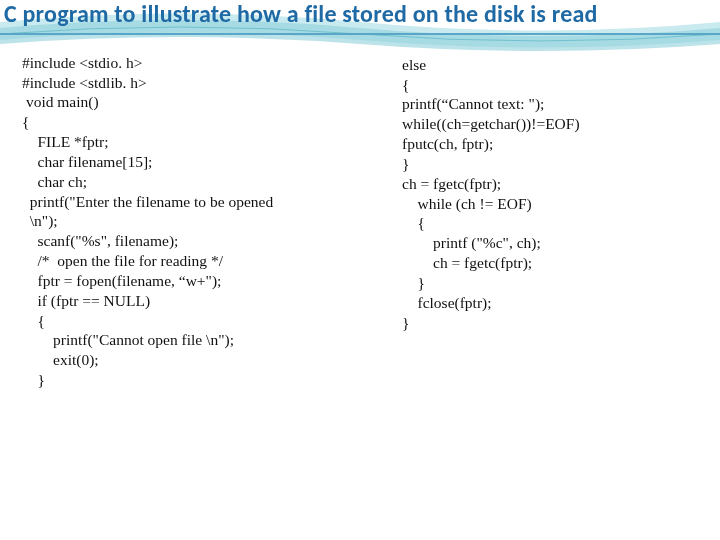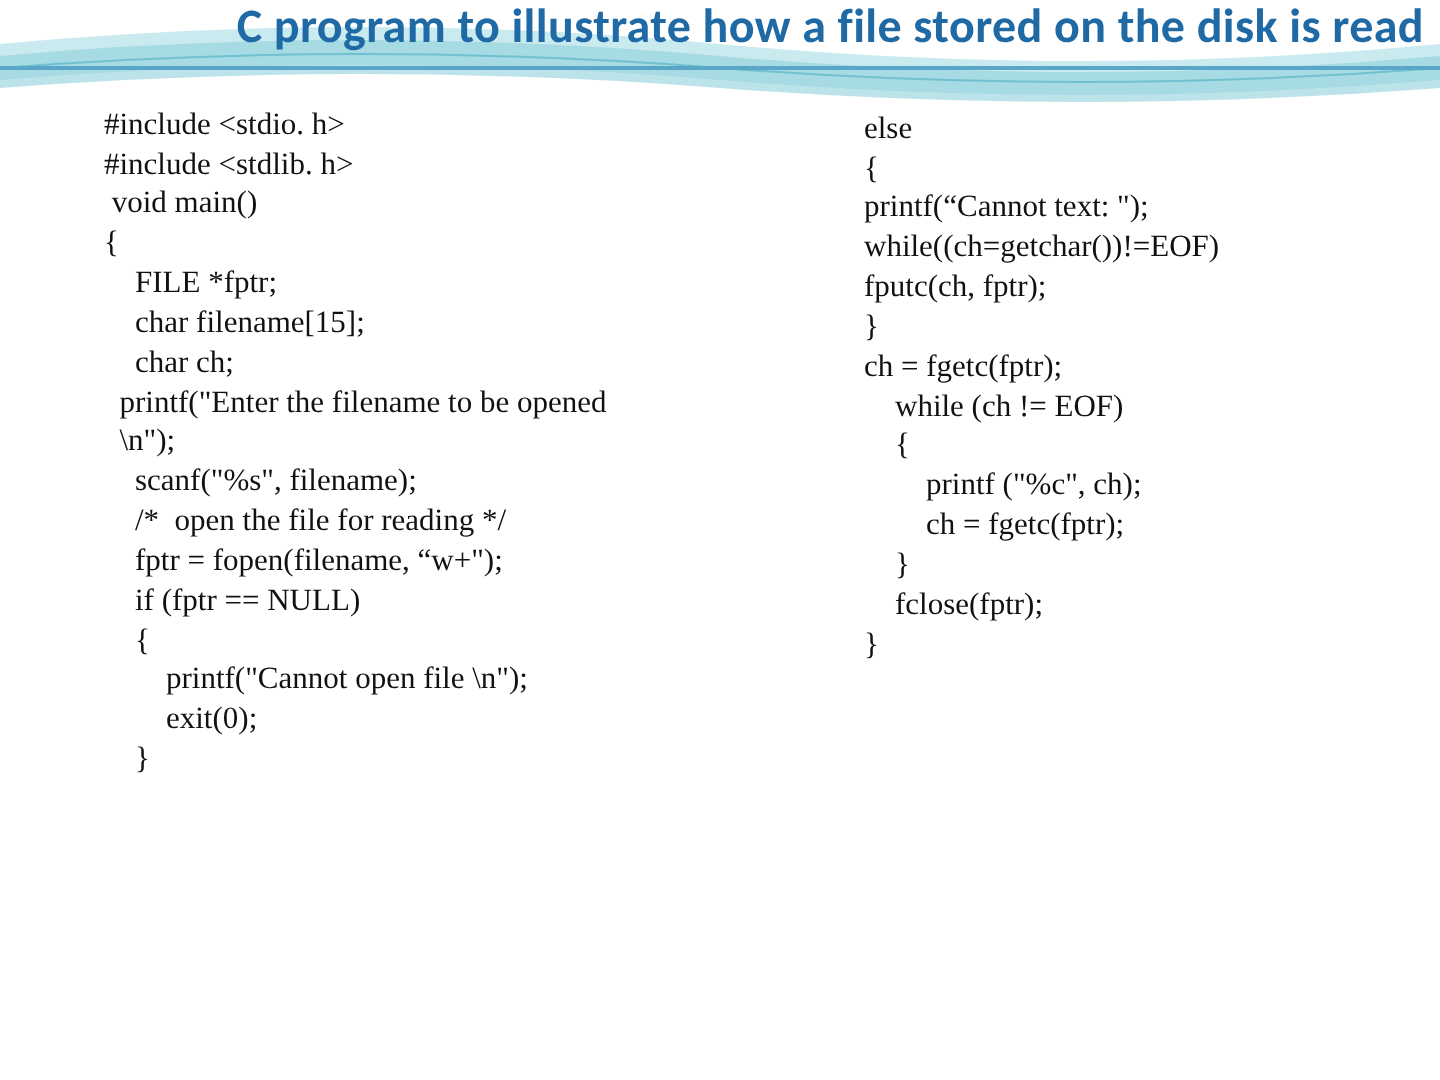--- a/index.html
+++ b/index.html
@@ -22,38 +22,37 @@
   .title {
     position: relative;
     z-index: 1;
     font-size: 24px;
     color: #1f6aa5;
     padding: 0 8px 4px 4px;
     line-height: 1.2;
     border-bottom: 2px solid #5aa6c9;
     font-family: 'Segoe UI', Calibri, Arial, sans-serif;
     letter-spacing: 0.2px;
-    text-align: right;
   }
   .columns {
     position: relative;
     z-index: 1;
     display: flex;
     flex-direction: row;
     padding: 18px 8px 0 22px;
     gap: 8px;
   }
   .col {
     font-size: 15.5px;
     line-height: 1.28;
     color: #111;
     font-family: Georgia, 'Times New Roman', serif;
     white-space: pre;
   }
-  .left-col { flex: 0 0 372px; margin-left: 30px; }
+  .left-col { flex: 0 0 372px; }
   .right-col { flex: 1; padding-top: 2px; }
 </style>
 </head>
 <body>
 
 <svg class="wave-bg" viewBox="0 0 720 60" preserveAspectRatio="none">
   <path d="M0,22 Q180,5 360,22 T720,22 L720,40 Q540,55 360,40 T0,40 Z" fill="#bfe6ec" opacity="0.85"></path>
   <path d="M0,28 Q180,12 360,28 T720,28 L720,44 Q540,58 360,44 T0,44 Z" fill="#8fd0da" opacity="0.6"></path>
   <path d="M0,34 Q180,20 360,34 T720,34" stroke="#5ab5c4" stroke-width="1" fill="none" opacity="0.7"></path>
 </svg>

